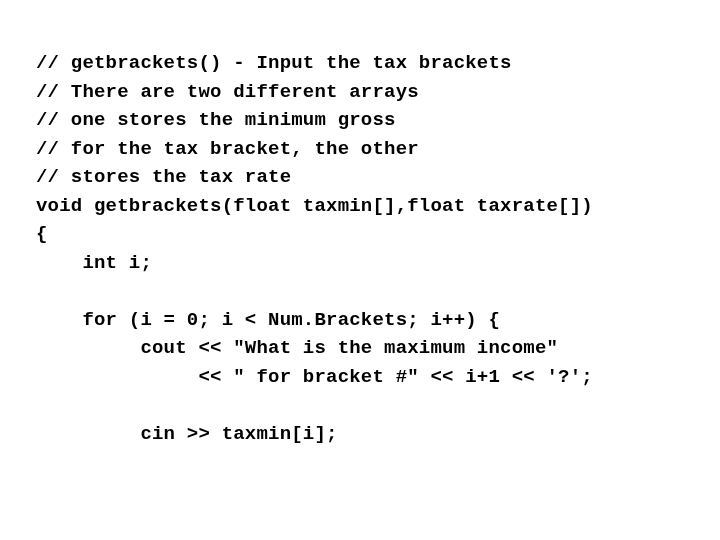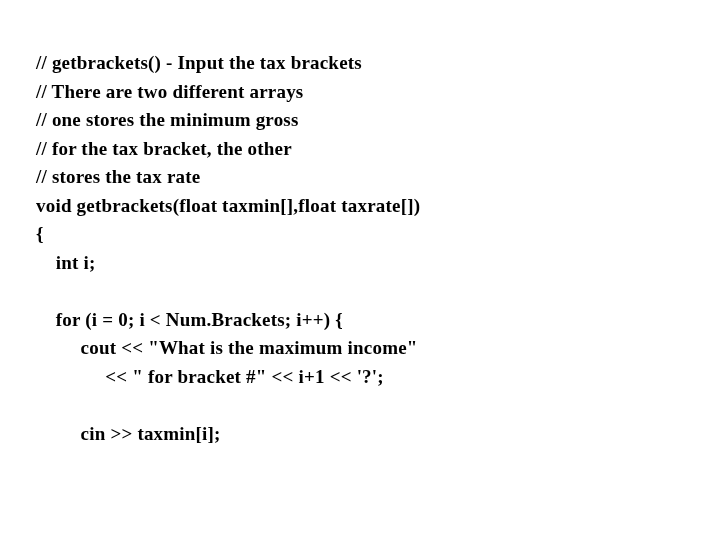--- a/index.html
+++ b/index.html
@@ -4,21 +4,21 @@
 <style>
   html, body {
     margin: 0;
     padding: 0;
     width: 720px;
     height: 540px;
     background: #ffffff;
     overflow: hidden;
   }
   .code-block {
-    font-family: Liberation Serif, serif;
+    font-family: Liberation Mono, monospace;
     font-size: 19px;
     font-weight: bold;
     color: #000;
     white-space: pre;
     padding: 30px 36px;
     line-height: 1.5;
     letter-spacing: 0.2px;
   }
 </style>
 </head>

